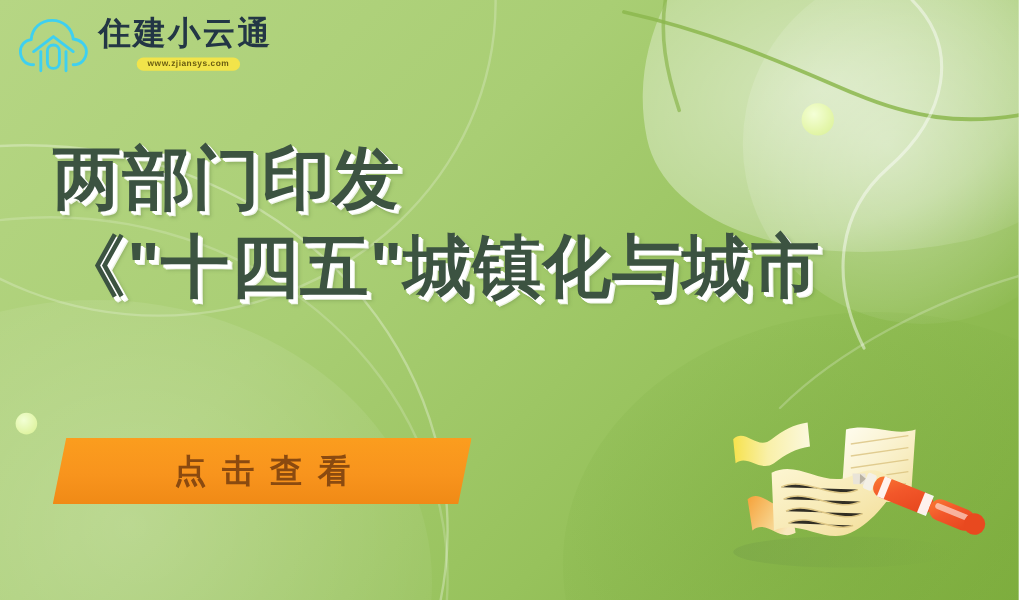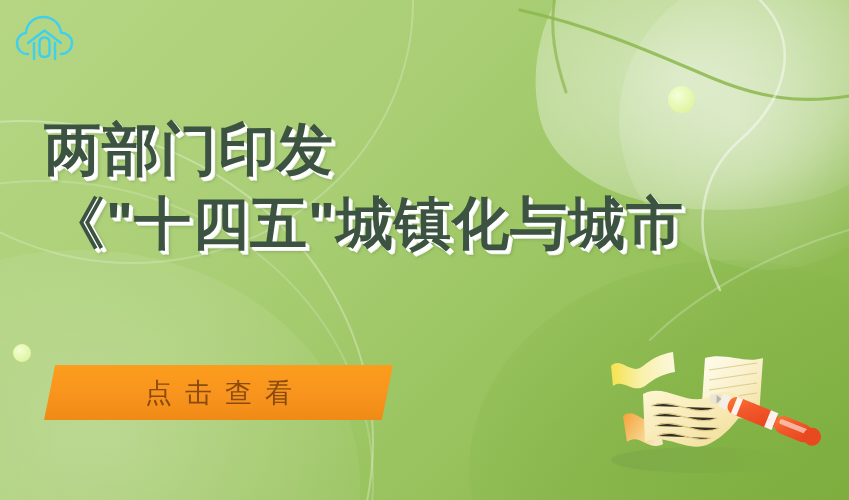--- a/index.html
+++ b/index.html
@@ -144,21 +144,21 @@
     clip-path: polygon(3.2% 0%, 100% 0%, 96.8% 100%, 0% 100%);
     box-shadow: 0 4px 10px rgba(60,80,40,0.28);
     display: flex;
     align-items: center;
     justify-content: center;
     cursor: pointer;
   }
   .cta-label {
     color: #8a4a10;
     font-size: 27px;
-    font-weight: 400;
+    font-weight: 700;
     letter-spacing: 13px;
     text-indent: 13px;
     white-space: nowrap;
   }
 
   
   .illus {
     position: absolute;
     right: 6px;
     bottom: 8px;
@@ -192,20 +192,24 @@
   <div class="logo">
     <svg class="logo-mark" viewBox="0 0 62 52" xmlns="http://www.w3.org/2000/svg">
       <g fill="none" stroke="#3ed0f0" stroke-width="2.4" stroke-linecap="round" stroke-linejoin="round">
         <path d="M14,44 C7,44 3,39 3,33 C3,27.5 7,23.5 12,23 C12.5,13.5 20,7 29.5,7 C38.5,7 46,13.5 47,22.5 C53.5,23.2 58,27.6 58,33 C58,39 53.5,44 47,44"></path>
         <path d="M14,33 L30.5,20.5 L47,33"></path>
         <path d="M20,33 L20,49"></path>
         <path d="M41,33 L41,49"></path>
         <path d="M30.5,27.5 L30.5,27.5 C27.5,27.5 25.5,29.5 25.5,32.5 L25.5,42 C25.5,45 27.5,47 30.5,47 C33.5,47 35.5,45 35.5,42 L35.5,32.5 C35.5,29.5 33.5,27.5 30.5,27.5 Z"></path>
       </g>
     </svg>
+    <div class="logo-text-wrap">
+      <div class="logo-text">住建小云通</div>
+      <div class="logo-url">www.zjiansys.com</div>
+    </div>
   </div>
 
   <div class="headline">
     <div class="hl-line hl-line-1">两部门印发</div>
     <div class="hl-line hl-line-2">《"十四五"城镇化与城市</div>
   </div>
 
   <div class="cta">
     <span class="cta-label">点击查看</span>
   </div>

